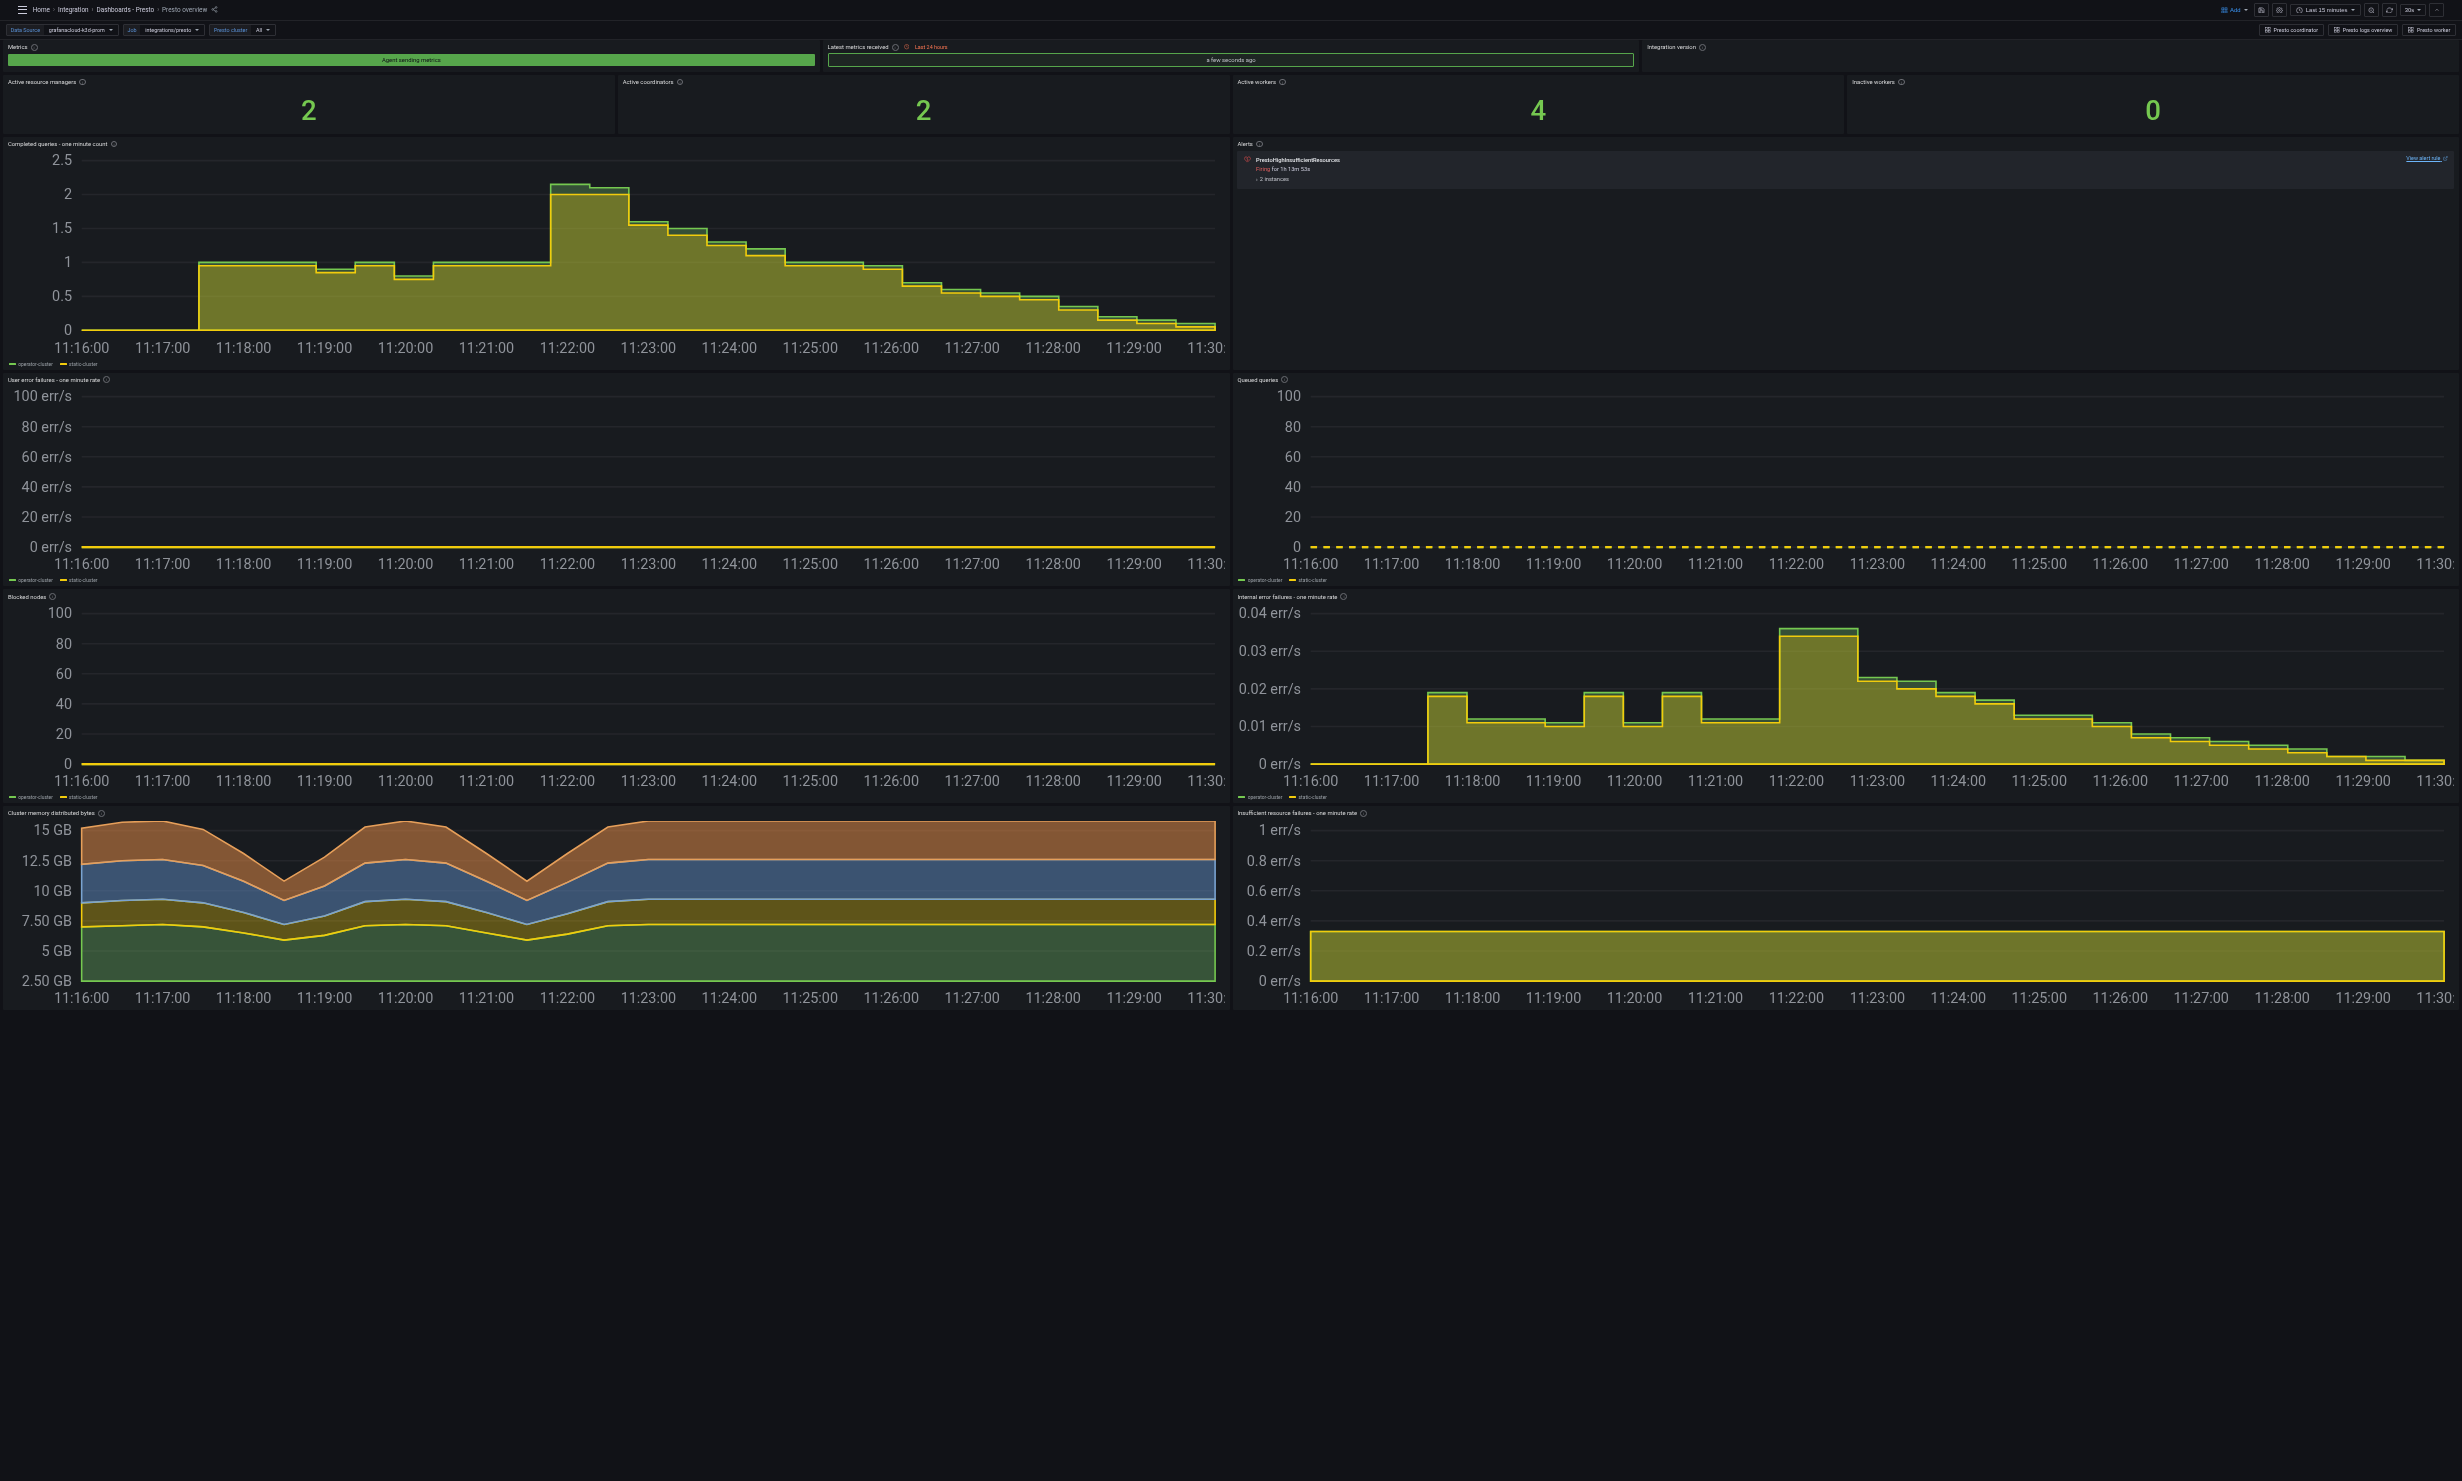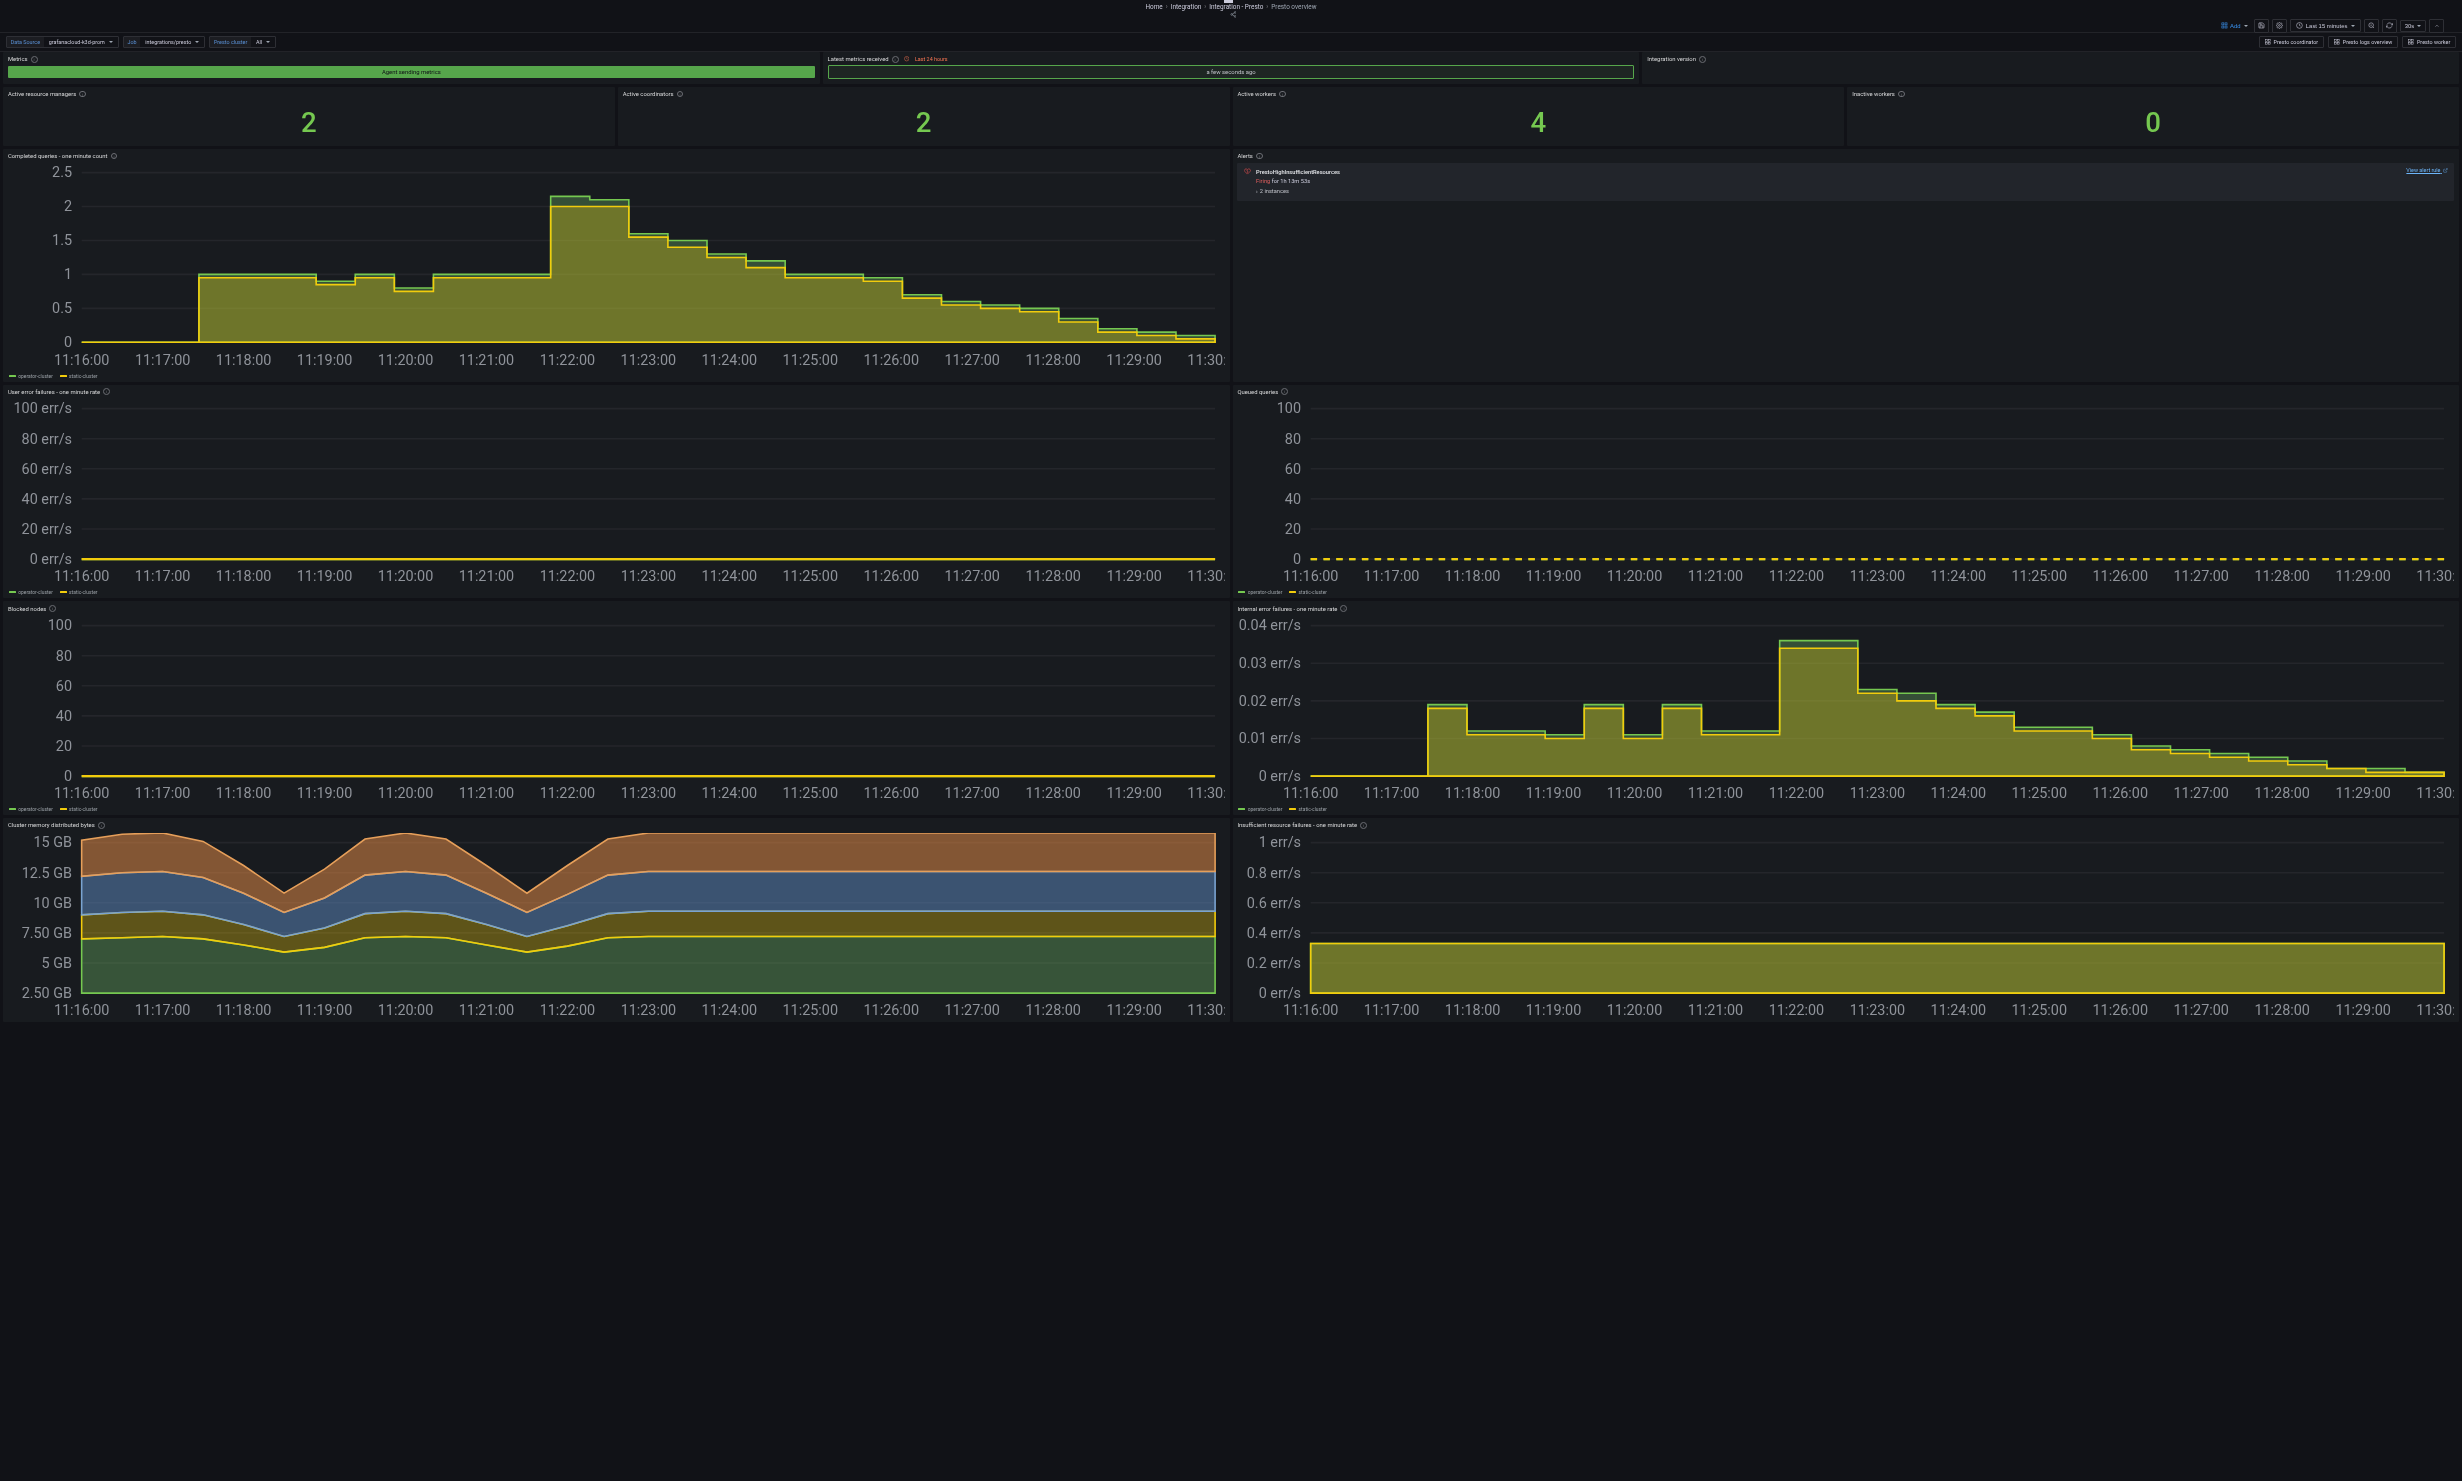--- a/index.html
+++ b/index.html
@@ -5,24 +5,23 @@
   * { box-sizing: border-box; margin:0; padding:0; }
   body {
     background:#111217;
     color:#ccccdc;
     font-family:-apple-system,BlinkMacSystemFont,"Segoe UI",Roboto,Helvetica,Arial,sans-serif;
     font-size:5.9px;
     overflow-x:hidden;
   }
   
   .topnav {
-    display:flex; align-items:center; height:33px;
+    display:flex; align-items:center; height:21px;
     padding:0 18px; border-bottom:0.5px solid #222328;
     background:#111217;
-    flex-direction:column;
   }
   .menu-icon { width:8.9px; height:8.9px; display:flex; flex-direction:column; justify-content:space-between; margin-right:5.9px; cursor:pointer;}
   .menu-icon span{ display:block; height:1px; background:#ccccdc; width:100%;}
   .crumbs{ display:flex; align-items:center; gap:3px; font-size:6.4px;}
   .crumbs a{ color:#ccccdc; text-decoration:none;}
   .crumbs .sep{ color:#7f7f86;}
   .crumbs .last{ color:#9fa7b3;}
   .share-icon{ margin-left:3.9px; color:#9fa7b3;}
   .nav-right{ margin-left:auto; display:flex; align-items:center; gap:3px;}
   .btn-ghost{ display:flex; align-items:center; gap:2px; padding:2px 3.9px; border:0.5px solid #2e2f35; border-radius:1px; background:#111217; color:#ccccdc; font-size:5.9px; cursor:pointer;}
@@ -80,21 +79,21 @@
   <div class="menu-icon">
       <span></span>
       <span></span>
       <span></span>
     </div>
   <div class="crumbs">
     <a href="#">Home</a>
     <span class="sep">›</span>
     <a href="#">Integration</a>
     <span class="sep">›</span>
-    <a href="#">Integration - Presto</a>
+    <a href="#">Dashboards - Presto</a>
     <span class="sep">›</span>
     <span class="last">Presto overview</span>
   </div>
   <span class="share-icon">
     <svg width="6.9" height="6.9" viewBox="0 0 24 24" fill="none" stroke="currentColor" stroke-width="2">
         <circle cx="18" cy="5" r="3"></circle>
         <circle cx="6" cy="12" r="3"></circle>
         <circle cx="18" cy="19" r="3"></circle>
         <line x1="8.5" y1="10.5" x2="15.5" y2="6.5"></line>
         <line x1="8.5" y1="13.5" x2="15.5" y2="17.5"></line>

